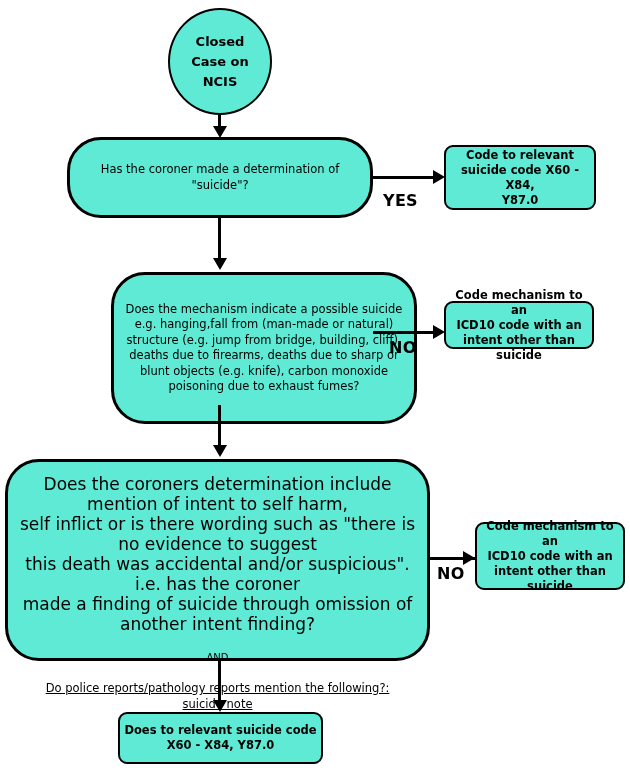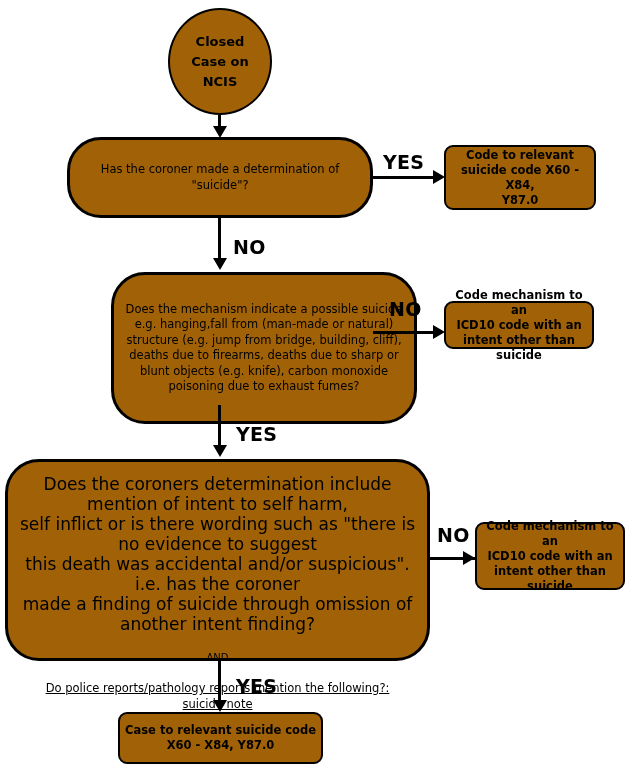--- a/index.html
+++ b/index.html
@@ -20,21 +20,21 @@
   }
 
   
   .node {
     position: absolute;
     box-sizing: border-box;
     display: flex;
     align-items: center;
     justify-content: center;
     text-align: center;
-    background: #a16207;
+    background: #5eead4;
     border: 2px solid #000000;
   }
 
   .terminator {
     border-radius: 50%;
     border-width: 2px;
   }
   .terminator .node-text {
     font-weight: bold;
     font-size: 13px;
@@ -93,24 +93,25 @@
     height: 0;
     border-top: 7px solid transparent;
     border-bottom: 7px solid transparent;
     border-left: 12px solid #000000;
   }
 
   
   .edge-label {
     position: absolute;
     font-weight: bold;
-    font-size: 19px;
+    font-size: 16px;
     line-height: 18px;
     letter-spacing: 0.3px;
     white-space: nowrap;
+    margin-top: 39px;
   }
 </style>
 </head>
 <body>
 
 <div id="canvas">
 
   <div class="node terminator" style="left:168px; top:8px; width:104px; height:107px;">
     <span class="node-text">Closed
 Case on
@@ -183,17 +184,17 @@
 ICD10 code with an
 intent other than
 suicide</span>
   </div>
 
   <div class="conn-v" style="left:218px; top:661px; height:42px;"></div>
   <div class="arrow-down" style="left:213px; top:700px;"></div>
   <div class="edge-label" style="left:236px; top:677px;">YES</div>
 
   <div class="node process" style="left:118px; top:712px; width:205px; height:52px;">
-    <span class="node-text">Case to relevant suicide code
+    <span class="node-text">Does to relevant suicide code
 X60 - X84, Y87.0</span>
   </div>
 
 </div>
 
 </body></html>

